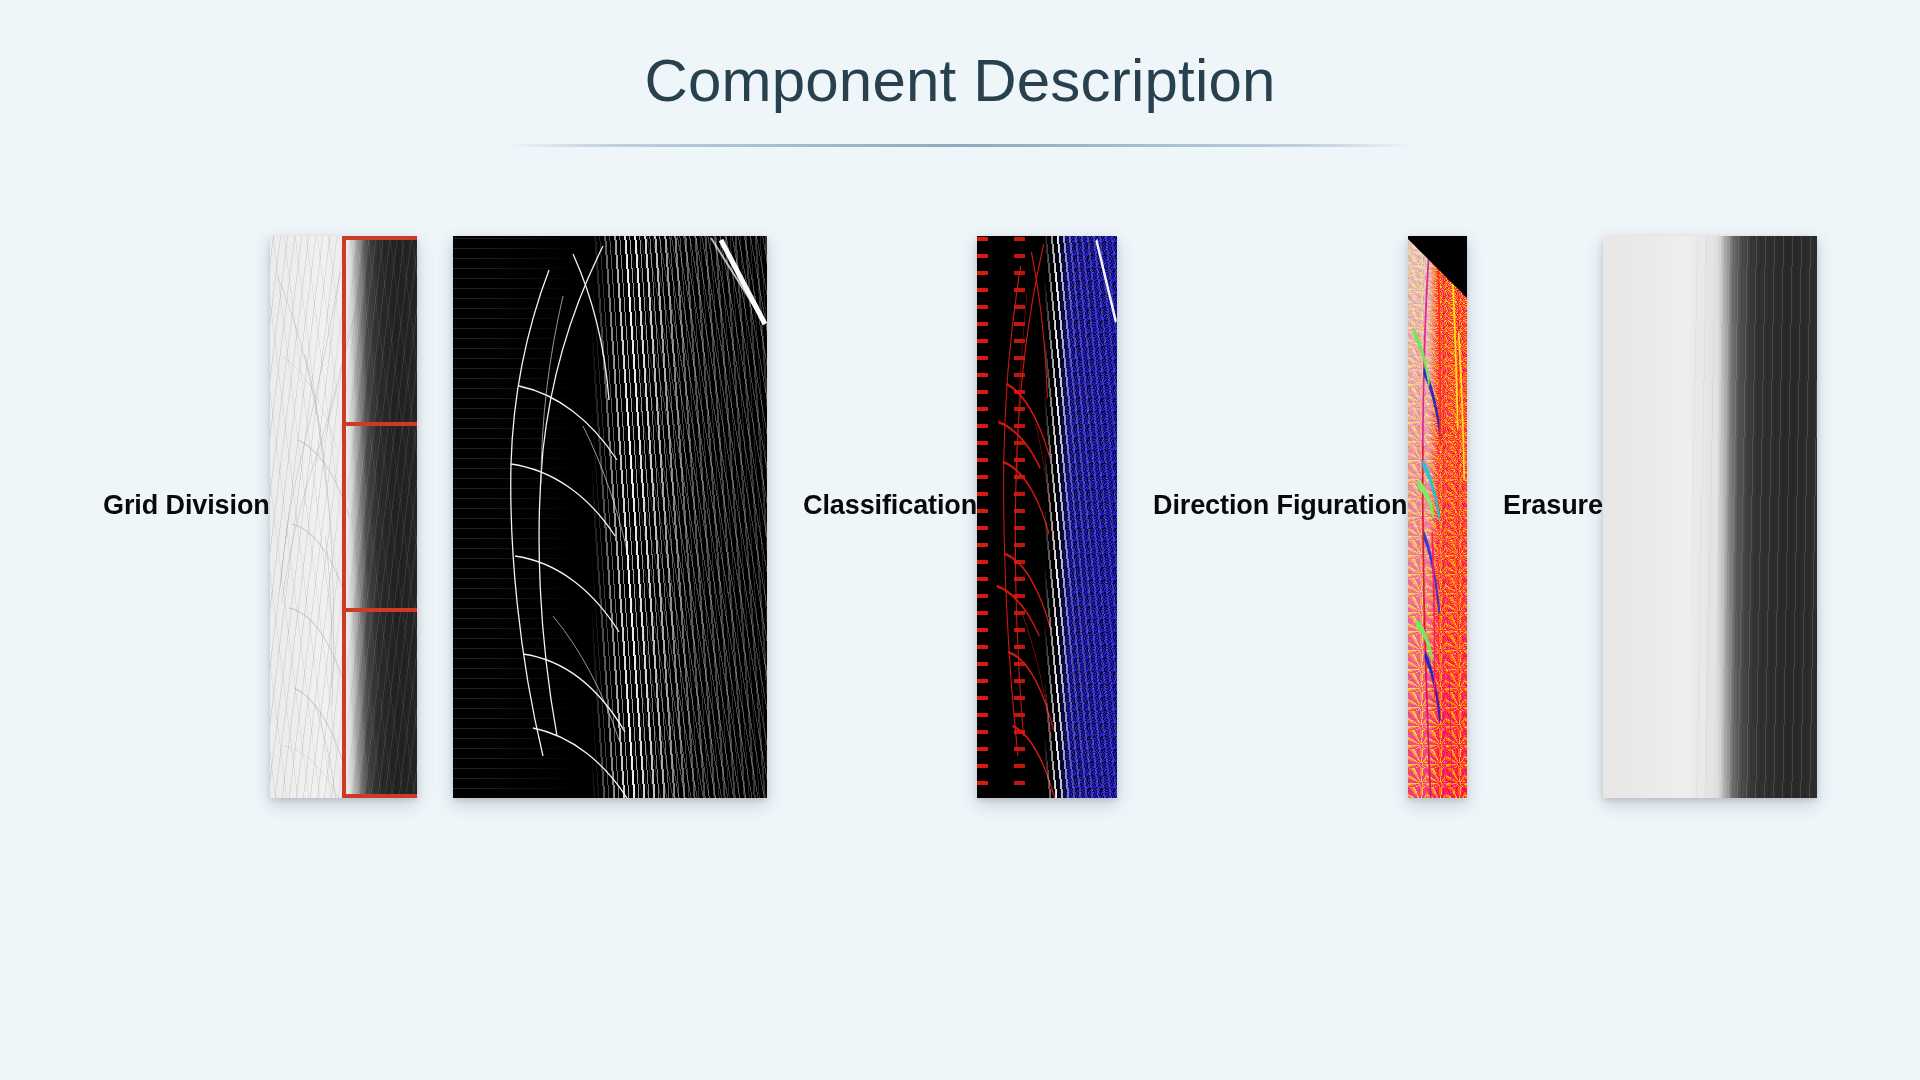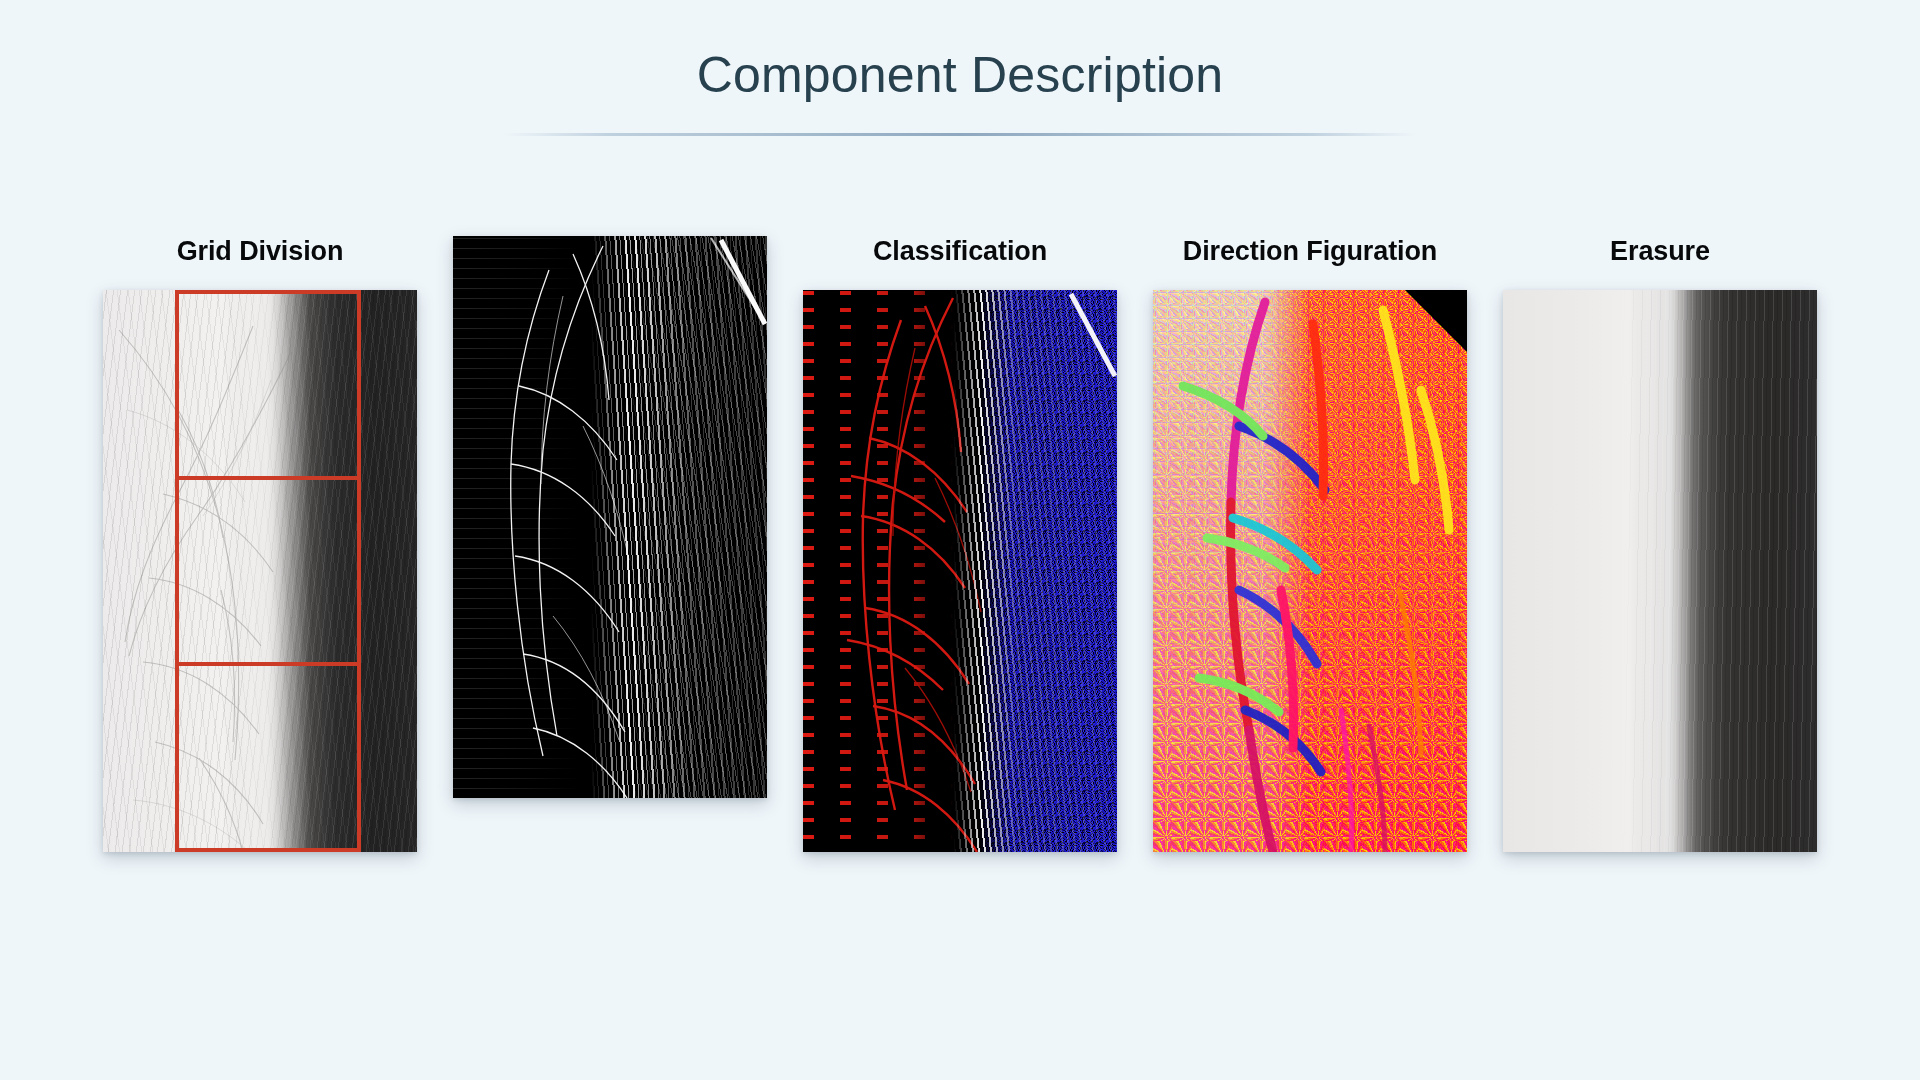--- a/index.html
+++ b/index.html
@@ -17,21 +17,21 @@
     position: relative;
   }
 
   
   .header {
     padding-top: 48px;
     text-align: center;
   }
 
   .page-title {
-    font-size: 50px;
+    font-size: 60px;
     font-weight: 400;
     color: #27414f;
     letter-spacing: 0.2px;
     line-height: 1.1;
   }
 
   .title-rule {
     width: 912px;
     height: 3px;
     margin: 30px auto 0 auto;
@@ -51,21 +51,21 @@
     width: 1920px;
     display: flex;
     justify-content: center;
     align-items: flex-start;
     gap: 36px;
   }
 
   .panel {
     width: 314px;
     display: flex;
-    flex-direction: column;
+    flex-direction: row;
     align-items: center;
   }
 
   .panel-label {
     font-size: 27px;
     font-weight: bold;
     color: #08090b;
     letter-spacing: -0.1px;
     white-space: nowrap;
     margin-bottom: 23px;

